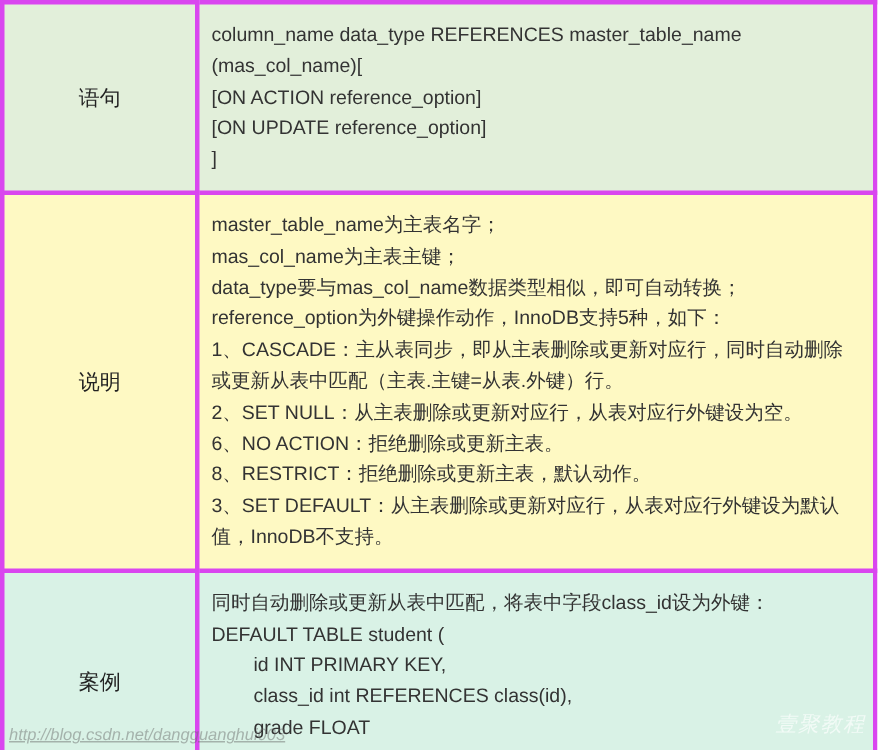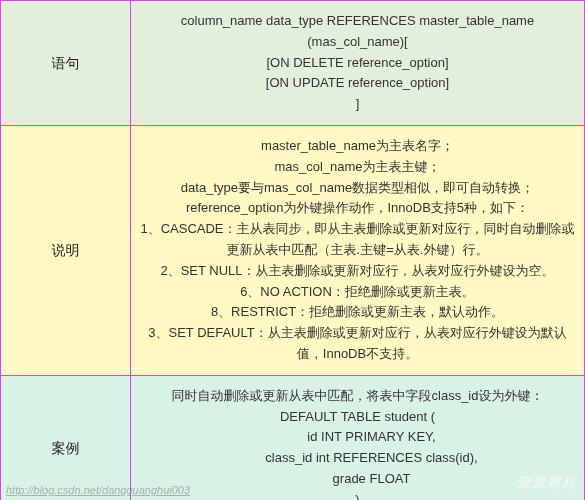--- a/index.html
+++ b/index.html
@@ -11,25 +11,24 @@
       height: 500px;
       background: #fff;
       position: relative;
     }
     .table {
       width: 100%;
       border-collapse: collapse;
       table-layout: fixed;
     }
     .table td {
-      border: 1px solid #d946ef;
+      border: 3px solid #d946ef;
       padding: 10px 8px;
       vertical-align: middle;
       line-height: 1.6;
-      text-align: center;
     }
     .label-cell {
       width: 130px;
       text-align: center;
       font-size: 14px;
       color: #222;
     }
     .content-cell {
       width: auto;
       font-size: 13px;
@@ -70,21 +69,21 @@
 </head>
 <body>
 
 <table class="table">
   <tbody>
       <tr class="row-green">
     <td class="label-cell">语句</td>
     <td class="content-cell">
       <span class="line">column_name  data_type REFERENCES master_table_name</span>
       <span class="line">(mas_col_name)[</span>
-      <span class="line">[ON DELETE reference_option]</span>
+      <span class="line">[ON ACTION reference_option]</span>
       <span class="line">[ON UPDATE reference_option]</span>
       <span class="line">]</span>
     </td>
   </tr>
   <tr class="row-orange">
     <td class="label-cell">说明</td>
     <td class="content-cell">
       <span class="line">master_table_name为主表名字；</span>
       <span class="line">mas_col_name为主表主键；</span>
       <span class="line">data_type要与mas_col_name数据类型相似，即可自动转换；</span>

